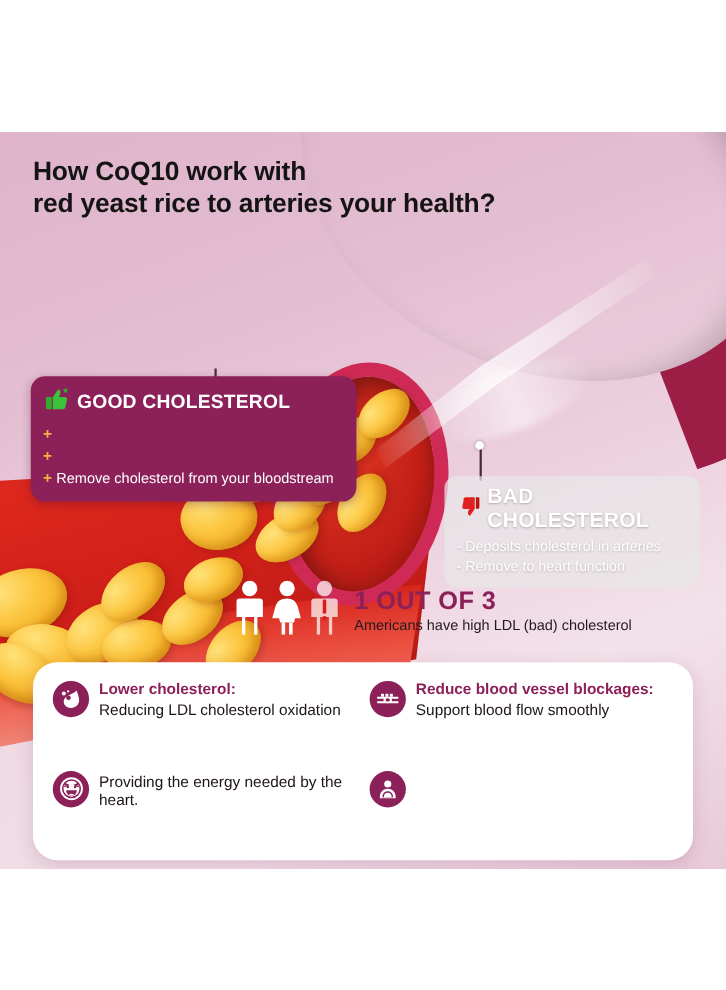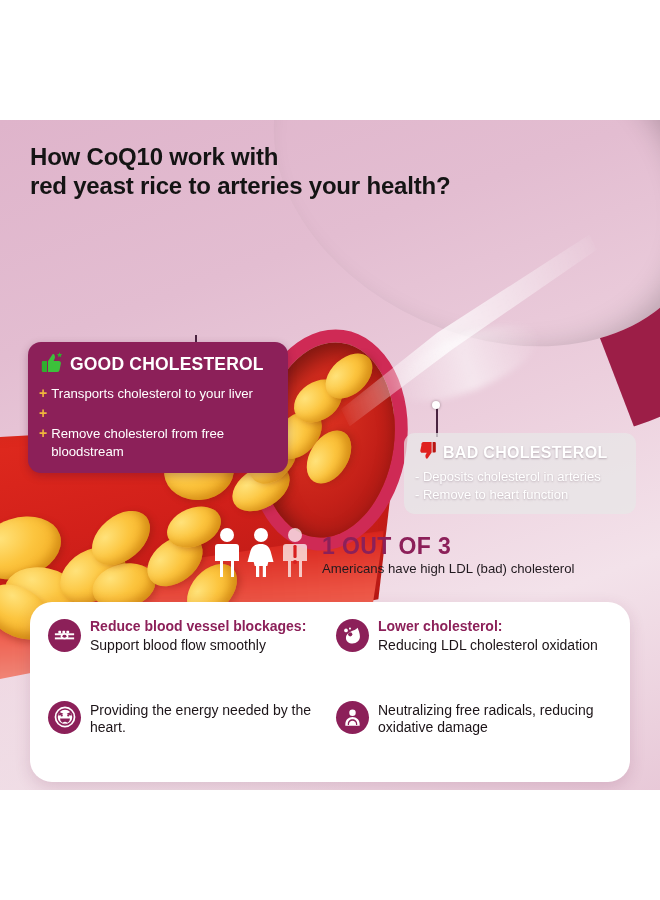--- a/index.html
+++ b/index.html
@@ -112,21 +112,21 @@
   .leader-dot {
     position:absolute; width:8px; height:8px;
     border-radius:50%; background:#ffffff;
     box-shadow:0 0 3px rgba(0,0,0,.35);
   }
 
   
   .good-panel {
     position:absolute;
     left:28px; top:222px;
-    width:260px;
+    width:296px;
     padding:9px 12px 11px 11px;
     background:#8c2059;
     border-radius:13px;
     box-shadow:0 3px 9px rgba(80,10,50,.30);
   }
   .good-head { display:flex; align-items:center; gap:5px; margin-bottom:5px; }
   .good-title {
     color:#ffffff; font-size:17.5px; font-weight:bold;
     letter-spacing:.2px; line-height:1;
   }
@@ -141,21 +141,21 @@
   .bad-panel {
     position:absolute;
     left:404px; top:313px;
     width:232px;
     padding:8px 11px 10px 11px;
     background:rgba(232,232,232,.72);
     border-radius:11px;
   }
   .bad-head { display:flex; align-items:center; gap:6px; margin-bottom:3px; }
   .bad-title {
-    color:#ffffff; font-size:16px; font-weight:bold; letter-spacing:.3px;
+    color:#ffffff; font-size:19px; font-weight:bold; letter-spacing:.3px;
     text-shadow:0 1px 2px rgba(90,60,80,.35);
   }
   .bad-list { list-style:none; }
   .bad-list li {
     color:#ffffff; font-size:13px; line-height:1.38;
     text-shadow:0 1px 2px rgba(90,60,80,.30);
   }
 
   
   .headline {
@@ -265,28 +265,27 @@
           <path d="M4 10h4v11H4a1.2 1.2 0 0 1-1.2-1.2v-8.6A1.2 1.2 0 0 1 4 10z" fill="#2fae2e"></path>
           <path d="M9 10.2l4.4-6.6c.5-.8 1.8-.6 2.1.3l.4 1.4c.2.8.1 1.7-.3 2.4L14.6 10h5.2c1.4 0 2.4 1.3 2.1 2.6l-1.3 6.2A2.4 2.4 0 0 1 18.2 21H9V10.2z" fill="#3cc13b"></path>
           <path d="M20.6 1.2l.78 1.72 1.86.2-1.4 1.3.39 1.86-1.63-.96-1.63.96.39-1.86-1.4-1.3 1.86-.2z" fill="#2fae2e"></path>
         </svg>
       </span>
       <span class="good-title">GOOD CHOLESTEROL</span>
     </div>
     <ul class="good-list">
       <li>
         <span class="plus">+</span>
-        <span>Transports cholesterol to your liver</span>
       </li>
       <li>
         <span class="plus">+</span>
       </li>
       <li>
         <span class="plus">+</span>
-        <span>Remove cholesterol from free bloodstream</span>
+        <span>Remove cholesterol from your bloodstream</span>
       </li>
     </ul>
   </div>
 
   <div class="bad-panel">
     <div class="bad-head">
       <span>
         <svg width="22" height="20" viewBox="0 0 22 20">
           <path d="M17.6 1h2.2a1 1 0 0 1 1 1v8.4a1 1 0 0 1-1 1h-2.2z" fill="#b81512"></path>
           <path d="M16.6 1v10.4l-3.9 5.9c-.45.7-1.6.5-1.85-.3l-.36-1.25c-.18-.7-.09-1.5.27-2.13l1.05-1.82H7.2c-1.25 0-2.15-1.15-1.88-2.33l1.16-5.55A2.15 2.15 0 0 1 8.6 1z" fill="#e0211f"></path>
@@ -324,20 +323,35 @@
         </svg>
       </span>
     </div>
     <div class="stat-text">
       <div class="stat-big">1 OUT OF 3</div>
       <div class="stat-sub">Americans have high LDL (bad) cholesterol</div>
     </div>
   </div>
 
   <div class="benefits">
+
+    <div class="benefit">
+      <span class="benefit-icon">
+        <svg width="21" height="21" viewBox="0 0 24 24">
+          <path d="M20.5 13.2c0 4.6-3.9 8-8.4 8-4.2 0-7.6-2.6-7.6-6.4 0-4.4 4.4-6.6 8.3-8.4 2.4-1.1 4-2.2 5.1-3.4.9 2.8 2.6 6.3 2.6 10.2z" fill="#fff"></path>
+          <circle cx="9.4" cy="10.6" r="2.4" fill="#8c2059"></circle>
+          <circle cx="4.6" cy="6.2" r="2.1" fill="#fff"></circle>
+          <circle cx="9.1" cy="4.1" r="1.2" fill="#fff"></circle>
+        </svg>
+      </span>
+      <div>
+        <div class="benefit-title">Lower cholesterol:</div>
+        <div class="benefit-desc">Reducing LDL cholesterol oxidation</div>
+      </div>
+    </div>
 
     <div class="benefit">
       <span class="benefit-icon">
         <svg width="21" height="21" viewBox="0 0 24 24">
           <path d="M1 9.5h22v2.2H1z" fill="#fff"></path>
           <path d="M1 14.2h22v2.2H1z" fill="#fff"></path>
           <ellipse cx="12" cy="12.9" rx="4.4" ry="3.4" fill="#fff"></ellipse>
           <rect x="5" y="6.6" width="3.1" height="3.1" rx=".7" fill="#fff"></rect>
           <rect x="9.6" y="6.6" width="3.1" height="3.1" rx=".7" fill="#fff"></rect>
           <rect x="14.2" y="6.6" width="3.1" height="3.1" rx=".7" fill="#fff"></rect>
@@ -345,35 +359,20 @@
         </svg>
       </span>
       <div>
         <div class="benefit-title">Reduce blood vessel blockages:</div>
         <div class="benefit-desc">Support blood flow smoothly</div>
       </div>
     </div>
 
     <div class="benefit">
       <span class="benefit-icon">
-        <svg width="21" height="21" viewBox="0 0 24 24">
-          <path d="M20.5 13.2c0 4.6-3.9 8-8.4 8-4.2 0-7.6-2.6-7.6-6.4 0-4.4 4.4-6.6 8.3-8.4 2.4-1.1 4-2.2 5.1-3.4.9 2.8 2.6 6.3 2.6 10.2z" fill="#fff"></path>
-          <circle cx="9.4" cy="10.6" r="2.4" fill="#8c2059"></circle>
-          <circle cx="4.6" cy="6.2" r="2.1" fill="#fff"></circle>
-          <circle cx="9.1" cy="4.1" r="1.2" fill="#fff"></circle>
-        </svg>
-      </span>
-      <div>
-        <div class="benefit-title">Lower cholesterol:</div>
-        <div class="benefit-desc">Reducing LDL cholesterol oxidation</div>
-      </div>
-    </div>
-
-    <div class="benefit">
-      <span class="benefit-icon">
         <svg width="22" height="22" viewBox="0 0 24 24">
           <circle cx="12" cy="12" r="10.4" fill="none" stroke="#fff" stroke-width="1.9"></circle>
           <circle cx="12" cy="12" r="7.9" fill="#fff"></circle>
           <path d="M5.6 7.2l2.6 1.2-2.6 1.2M18.4 7.2l-2.6 1.2 2.6 1.2" stroke="#8c2059" stroke-width="1.7" fill="none" stroke-linecap="round"></path>
           <circle cx="8.4" cy="10.3" r="1.25" fill="#8c2059"></circle>
           <circle cx="15.6" cy="10.3" r="1.25" fill="#8c2059"></circle>
           <path d="M6.6 13.6h10.8a5.4 5.4 0 0 1-10.8 0z" fill="#8c2059"></path>
           <path d="M9.2 17.9a5.4 5.4 0 0 0 5.6 0 5.4 5.4 0 0 0-5.6 0z" fill="#fff"></path>
         </svg>
       </span>
@@ -385,18 +384,17 @@
     <div class="benefit">
       <span class="benefit-icon">
         <svg width="21" height="21" viewBox="0 0 24 24">
           <circle cx="12" cy="6.6" r="3.7" fill="#fff"></circle>
           <path d="M12 11.4c4.6 0 8.2 3.6 8.2 8.1v1.9H3.8v-1.9c0-4.5 3.6-8.1 8.2-8.1z" fill="#fff"></path>
           <path d="M12 14.1c3 0 5.4 2.3 5.4 5.2v1.4H6.6v-1.4c0-2.9 2.4-5.2 5.4-5.2z" fill="#8c2059"></path>
           <path d="M12 15.6c2.2 0 4 1.7 4 3.9v1.1H8v-1.1c0-2.2 1.8-3.9 4-3.9z" fill="#fff"></path>
         </svg>
       </span>
       <div>
-        <div class="benefit-desc">Neutralizing free radicals, reducing oxidative damage</div>
       </div>
     </div>
 
   </div>
 </div>
 
 </body></html>

